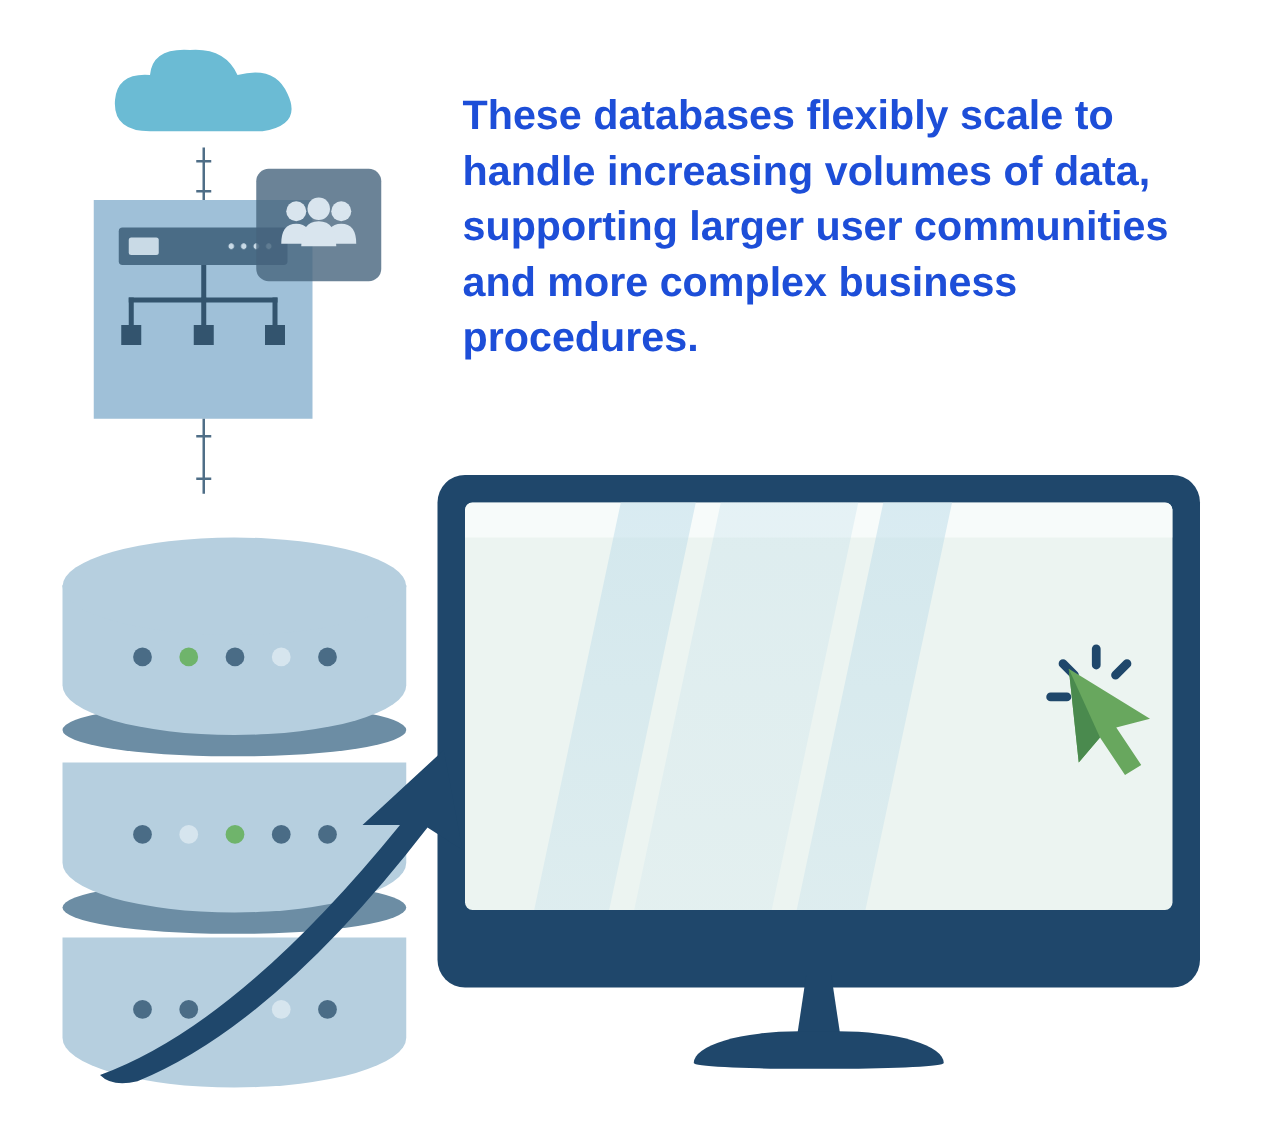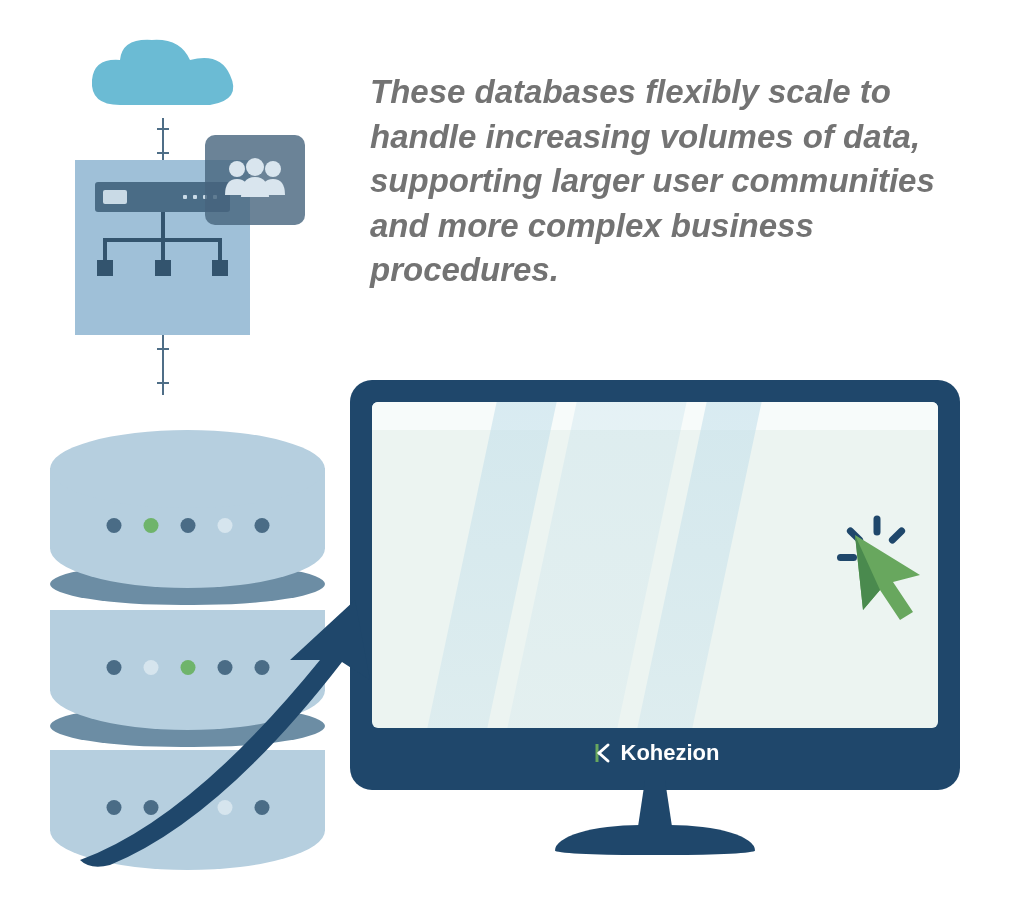--- a/index.html
+++ b/index.html
@@ -18,25 +18,24 @@
     width: 330px;
     height: 840px;
   }
   .right-col {
     position: absolute;
     left: 370px;
     top: 70px;
     width: 620px;
   }
   .headline {
-    color: #737373;
+    color: #1d4ed8;
     font-size: 33px;
     font-weight: 700;
     line-height: 1.35;
-    font-style: italic;
   }
   .monitor-wrap {
     position: absolute;
     left: 350px;
     top: 380px;
     width: 610px;
     height: 480px;
   }
   .monitor-bezel {
     position: absolute;
@@ -327,26 +326,16 @@
         <div class="spark s1"></div>
         <div class="spark s2"></div>
         <div class="spark s3"></div>
         <div class="spark s4"></div>
         <svg class="cursor" viewBox="0 0 85 95">
           <path d="M10 5 L75 45 L48 52 L68 82 L55 90 L35 60 L18 80 Z" fill="#68a75e"></path>
           <path d="M10 5 L18 80 L35 60 Z" fill="#4a8a4e"></path>
         </svg>
       </div>
     </div>
-    <div class="monitor-brand">
-      <span class="brand-mark">
-        <svg viewBox="0 0 22 22">
-          <path d="M6 2 L6 20" stroke="#68a75e" stroke-width="3" fill="none"></path>
-          <path d="M8 11 L17 3" stroke="#fff" stroke-width="3" fill="none" stroke-linecap="round"></path>
-          <path d="M8 11 L17 19" stroke="#fff" stroke-width="3" fill="none" stroke-linecap="round"></path>
-        </svg>
-      </span>
-      <span>Kohezion</span>
-    </div>
   </div>
   <div class="monitor-neck"></div>
   <div class="monitor-base"></div>
 </div>
 
 </body></html>

